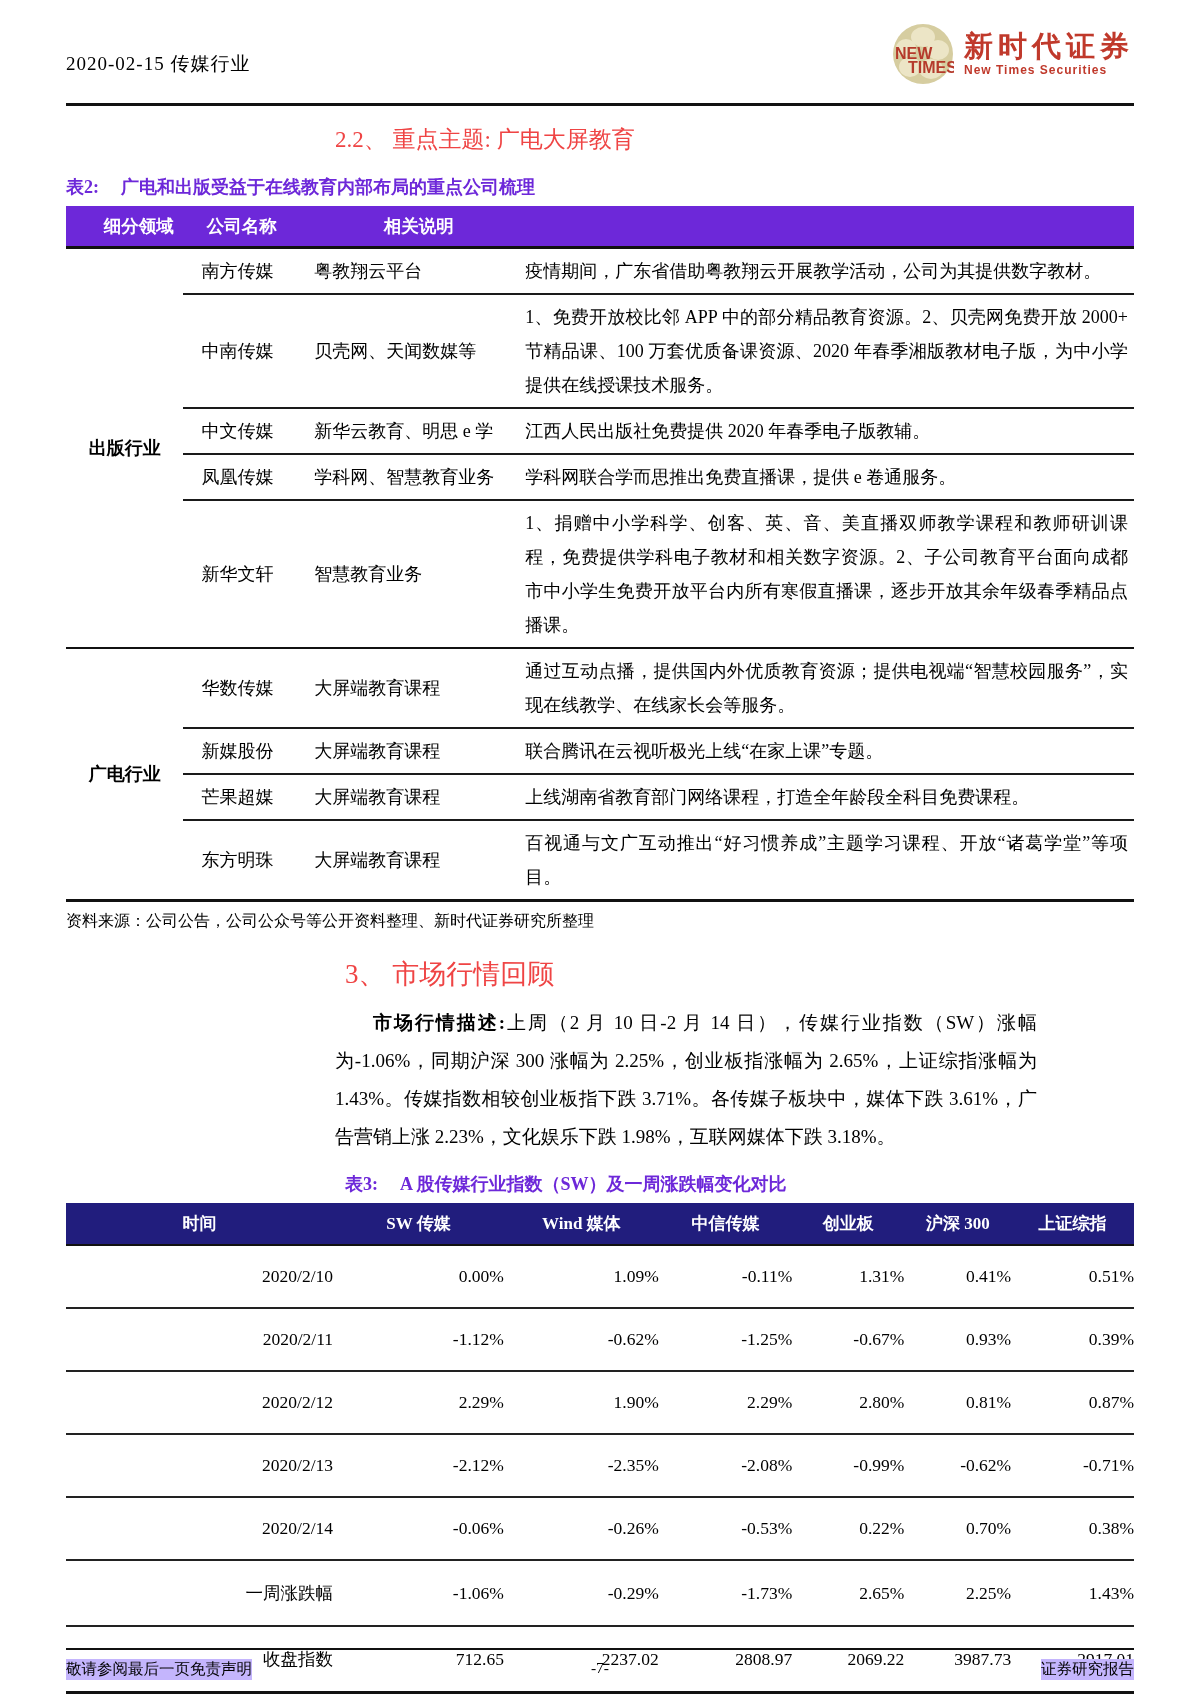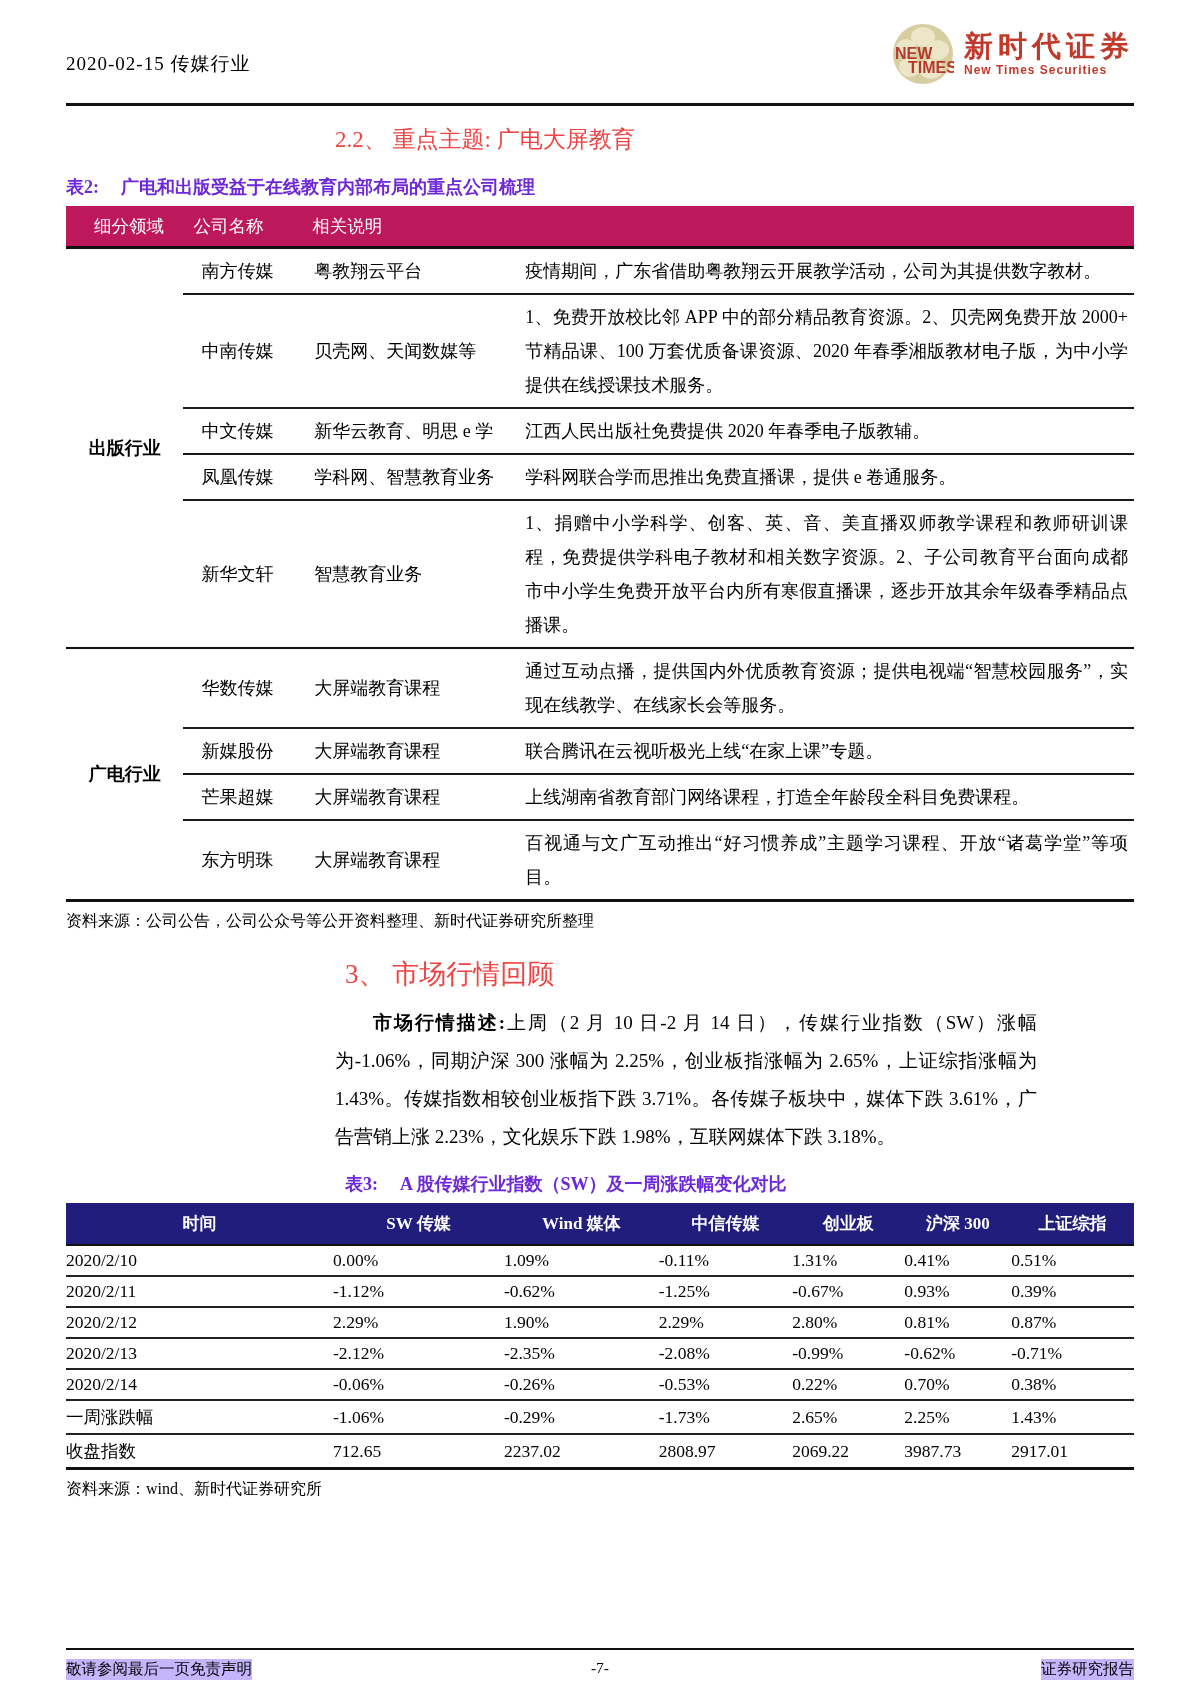--- a/index.html
+++ b/index.html
@@ -33,40 +33,40 @@
   .para b{ font-weight:bold; }
   
   .tbl-caption{ color:#6d28d9; font-weight:bold; font-size:18px; margin-top:20px; }
   .tbl-caption .cap-label{ margin-right:22px; }
   .cap3{ margin-left:279px; margin-top:16px; }
   .tbl-source{ font-size:16px; margin-top:9px; }
   
   table{ border-collapse:collapse; width:100%; table-layout:fixed; }
   .t2{ margin-top:7px; border-bottom:3.5px solid #111; font-size:18px; }
   .t2 thead th{
-    background:#be185d; color:#fff; text-align:left; font-weight:normal;
+    background:#6d28d9; color:#fff; text-align:center; font-weight:bold;
     padding:8px 0; border-bottom:3px solid #111; font-size:17.5px;
   }
   .t2 thead th.h-cat{ padding-left:28px; }
   .t2 thead th.h-com{ padding-left:10px; }
   .t2 thead th.h-rel{ padding-left:22px; }
   .t2 td{ vertical-align:middle; padding:5px 0; line-height:34px; }
   .t2 td.cat{ font-weight:bold; text-align:center; font-size:18px; }
   .t2 td.company{ padding-left:18px; }
   .t2 td.platform{ padding-left:24px; }
   .t2 td.desc{ text-align:justify; padding-right:6px; }
   .t2 tr.inner td{ border-top:2px solid #1a1a1a; }
   .t2 tr.group-sep td{ border-top:2.5px solid #111; }
   
   .t3{ margin-top:7px; border-bottom:3px solid #111; font-size:17.5px; }
   .t3 thead th{
     background:#211d7d; color:#fff; font-weight:bold; text-align:center;
     padding:9px 0; border-bottom:2.5px solid #111; font-size:17px;
   }
-  .t3 td{ text-align:left; padding:4px 0; }
+  .t3 td{ text-align:right; padding:20px 0; }
   .t3 tbody tr + tr td{ border-top:2px solid #222; }
   
   .page-footer{
     position:absolute; left:66px; right:66px; bottom:18px;
     border-top:2.5px solid #111; padding-top:9px;
     display:flex; justify-content:space-between; align-items:baseline;
     font-size:15.5px;
   }
   .page-footer .f-center{ position:absolute; left:0; right:0; text-align:center; }
   .page-footer .f-left, .page-footer .f-right{ position:relative; z-index:1; background:#c4b5fd; }

